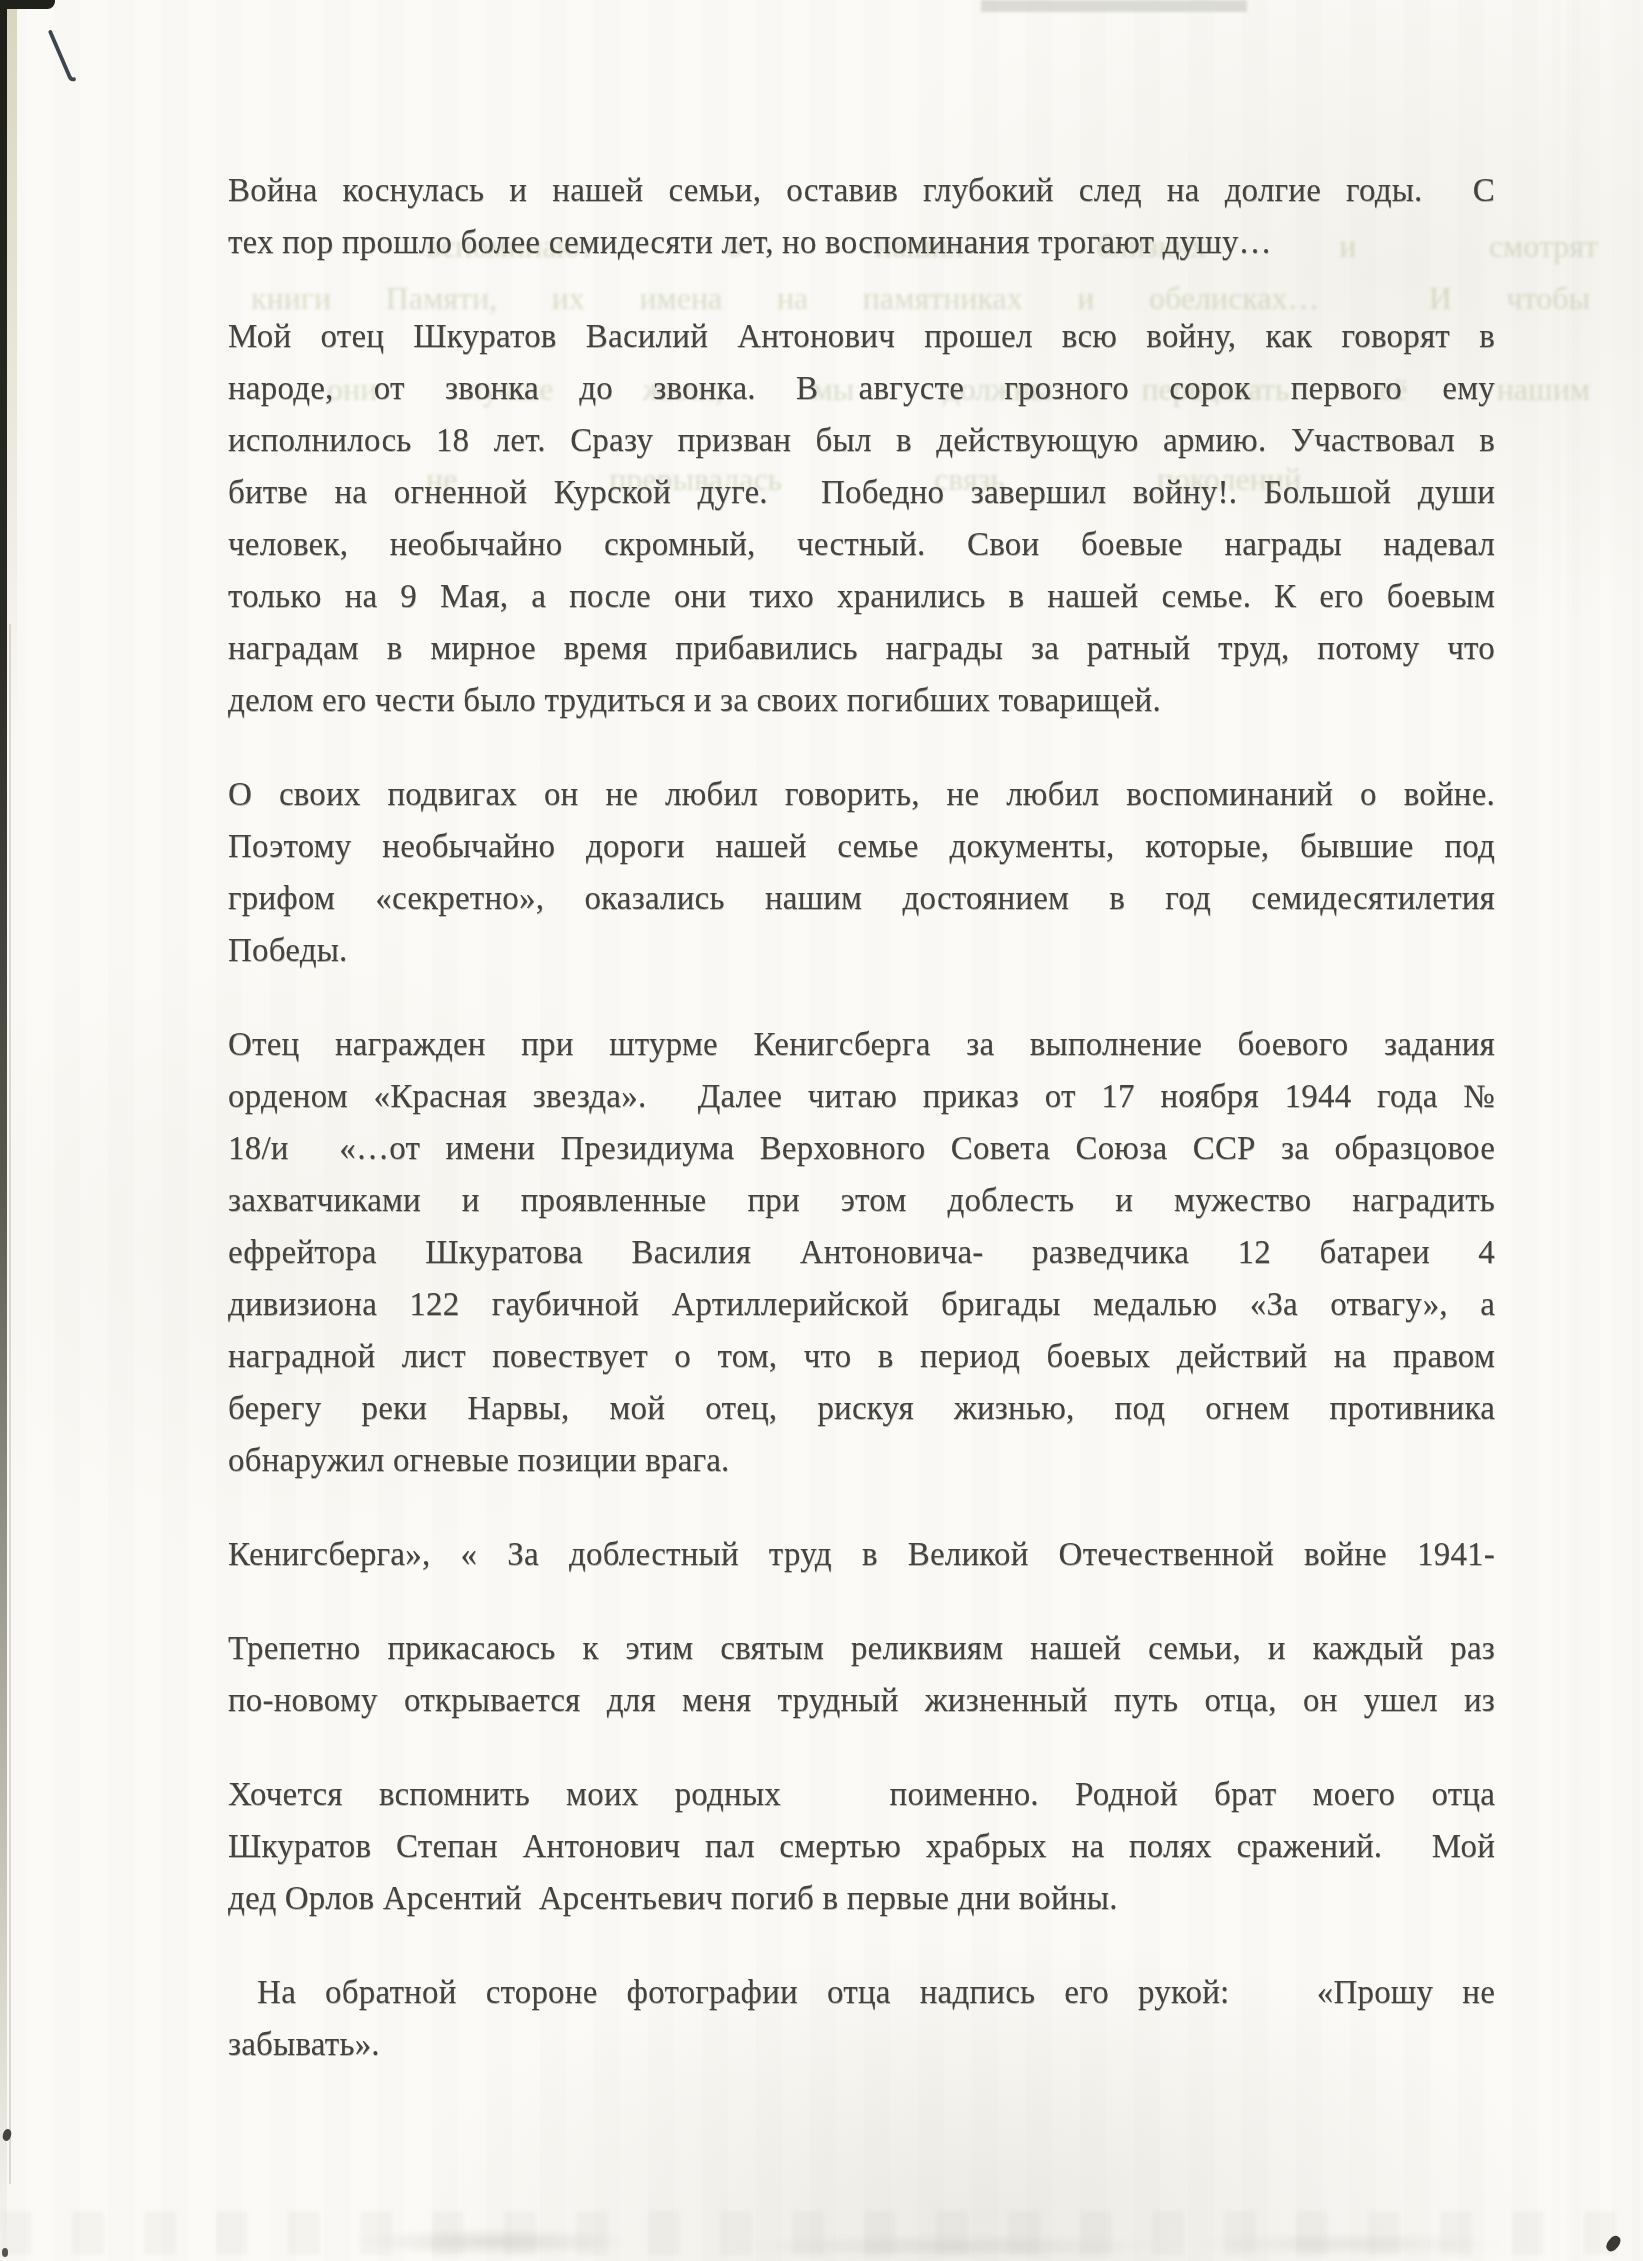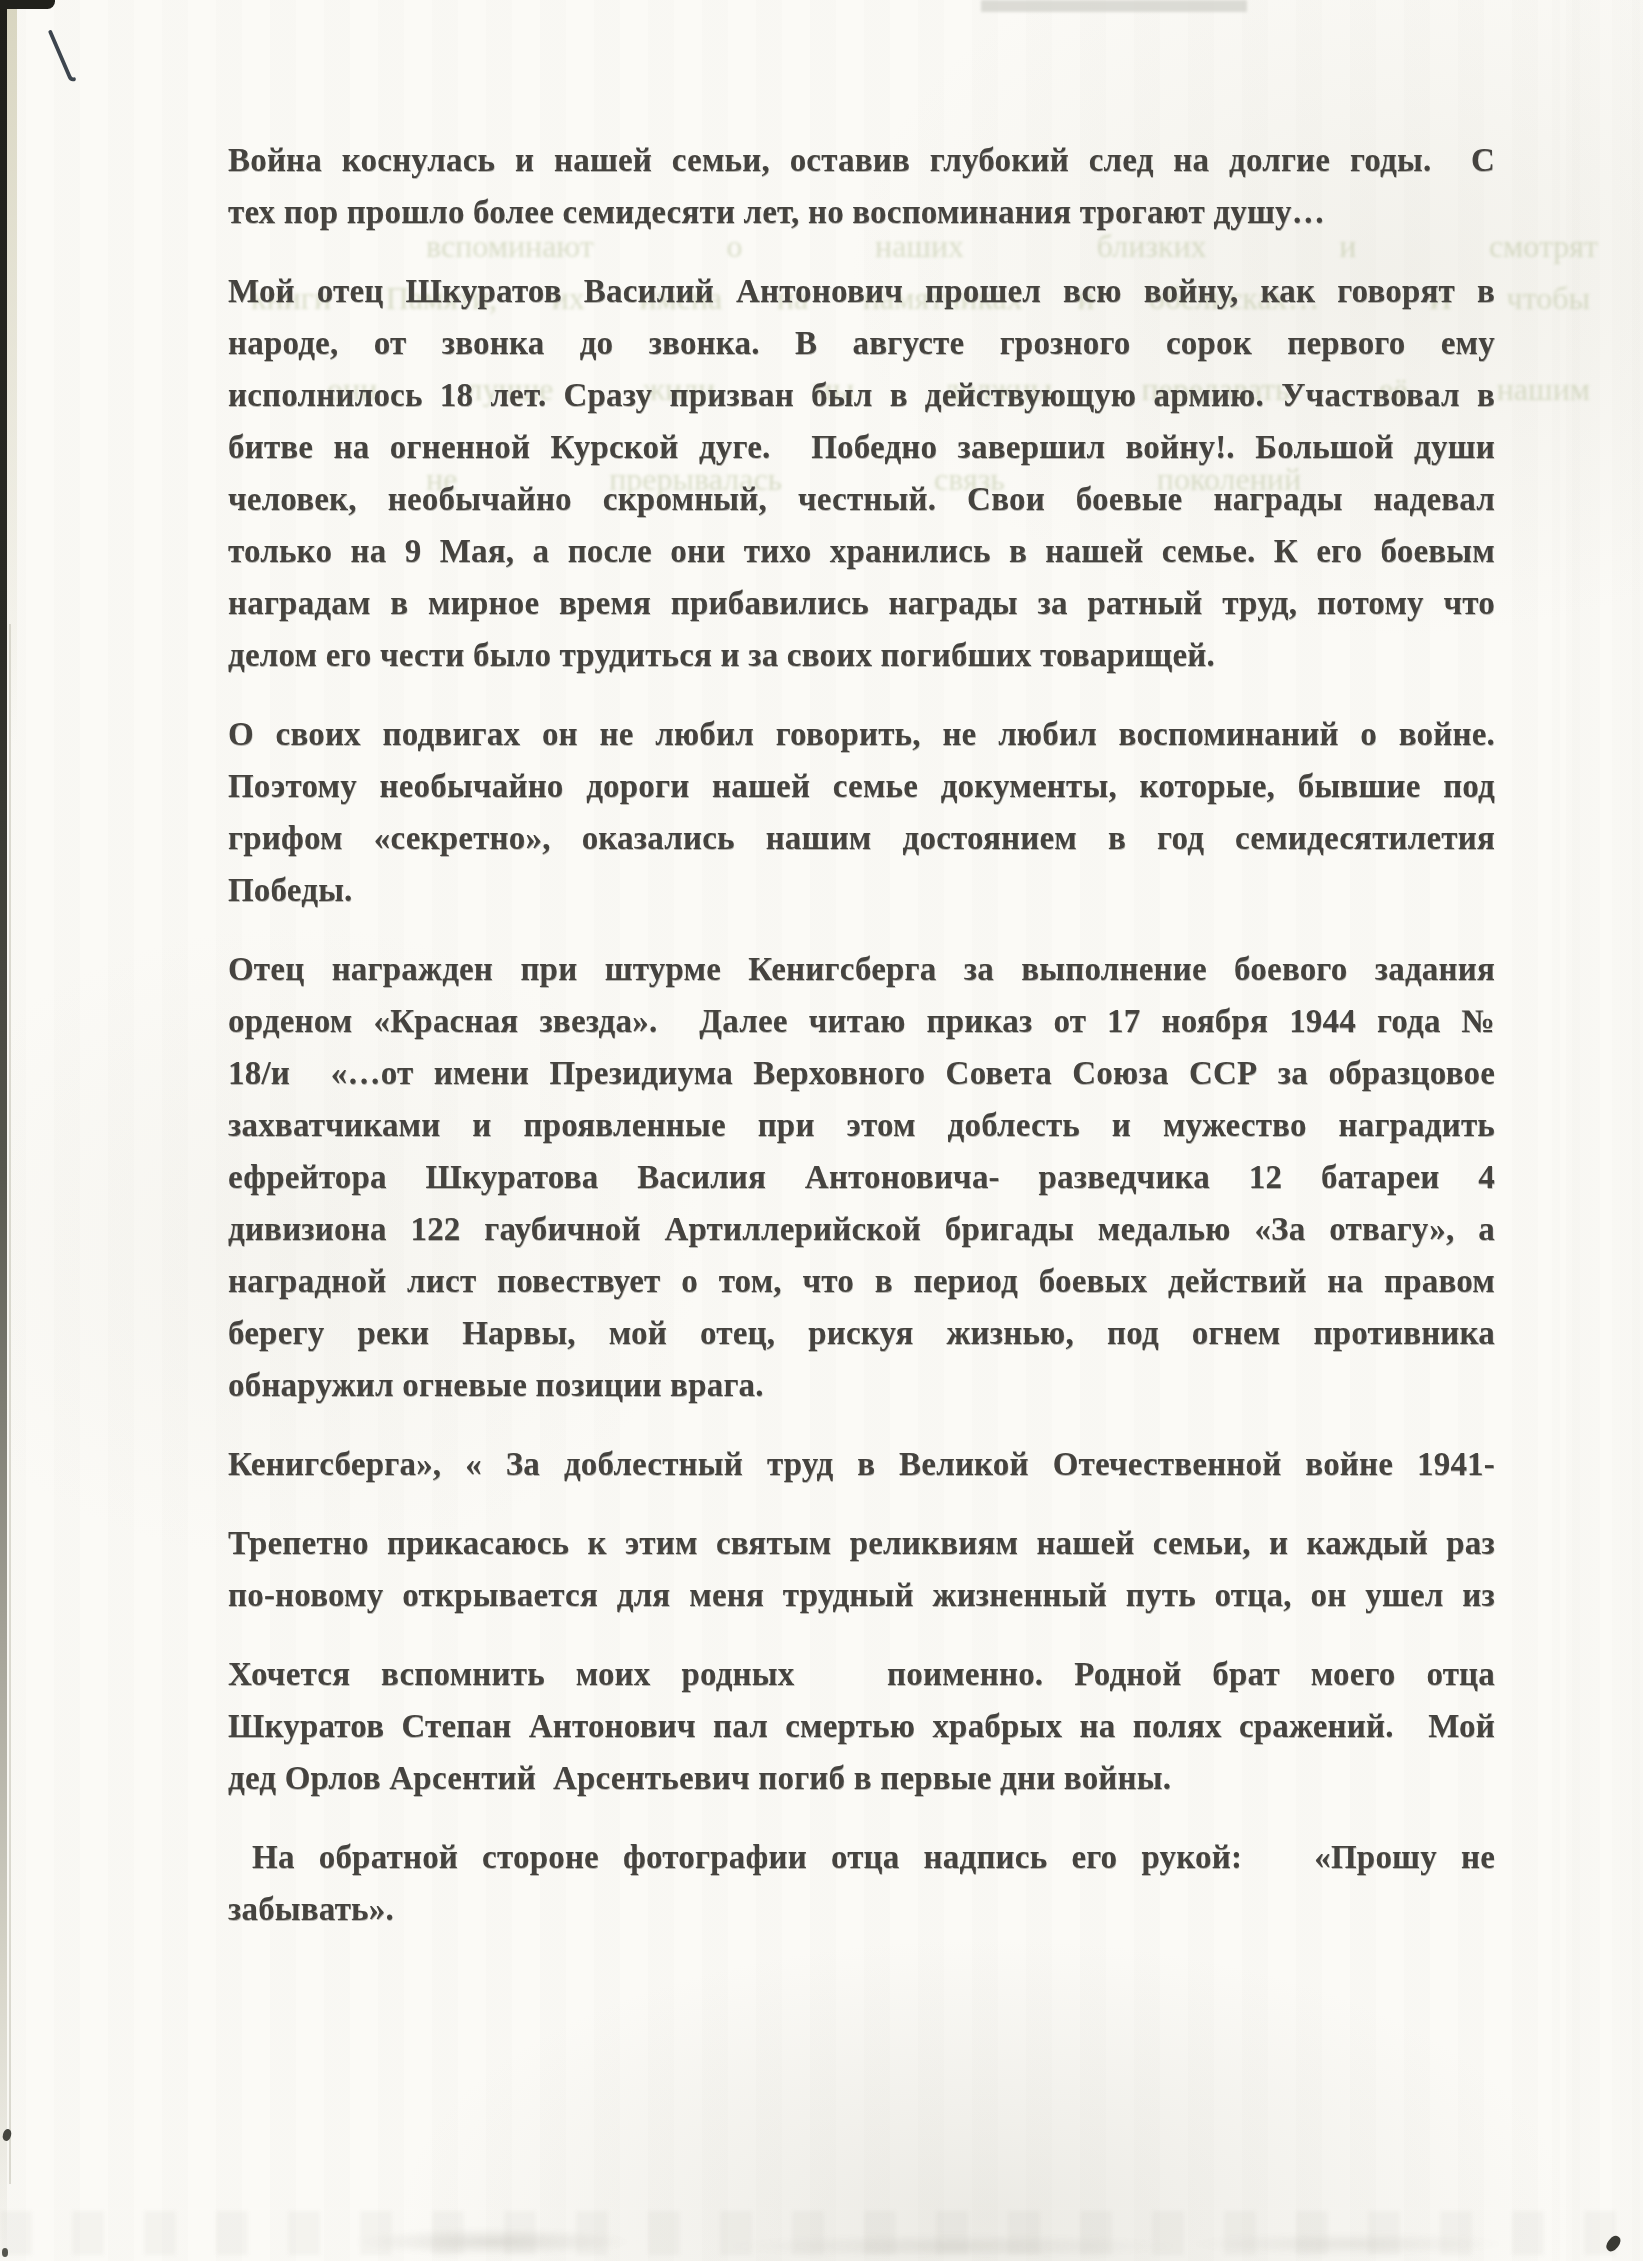--- a/index.html
+++ b/index.html
@@ -14,27 +14,26 @@
   .page::before{
     content:"";position:absolute;inset:0;pointer-events:none;
     background:
       radial-gradient(913px 609px at 85% 12%, rgba(210,208,196,.22), transparent 60%),
       radial-gradient(685px 533px at 18% 55%, rgba(215,213,203,.15), transparent 60%),
       radial-gradient(837px 396px at 60% 98%, rgba(192,190,180,.26), transparent 70%),
       repeating-linear-gradient(90deg, rgba(205,203,195,.05) 0 26px, transparent 26px 54px);
   }
   
   .textblock{
-    position:absolute;left:228px;top:134px;width:1267px;
+    position:absolute;left:228px;top:164px;width:1267px;
     font-size:33px;line-height:52px;color:#45433f;
     letter-spacing:0.2px;
     text-shadow:0.4px 0.6px 0.5px rgba(74,72,66,.38);
-    font-weight:bold;
   }
-  .para + .para{margin-top:27px;}
+  .para + .para{margin-top:42px;}
   .ln{text-align:justify;text-align-last:justify;min-height:52px;}
   .ln.last{text-align-last:left;}
   
   .bleed{
     position:absolute;
     color:#9aa872;opacity:.34;filter:blur(1.7px);
     font-size:32px;line-height:37px;
     text-align:justify;text-align-last:justify;
     pointer-events:none;
   }

